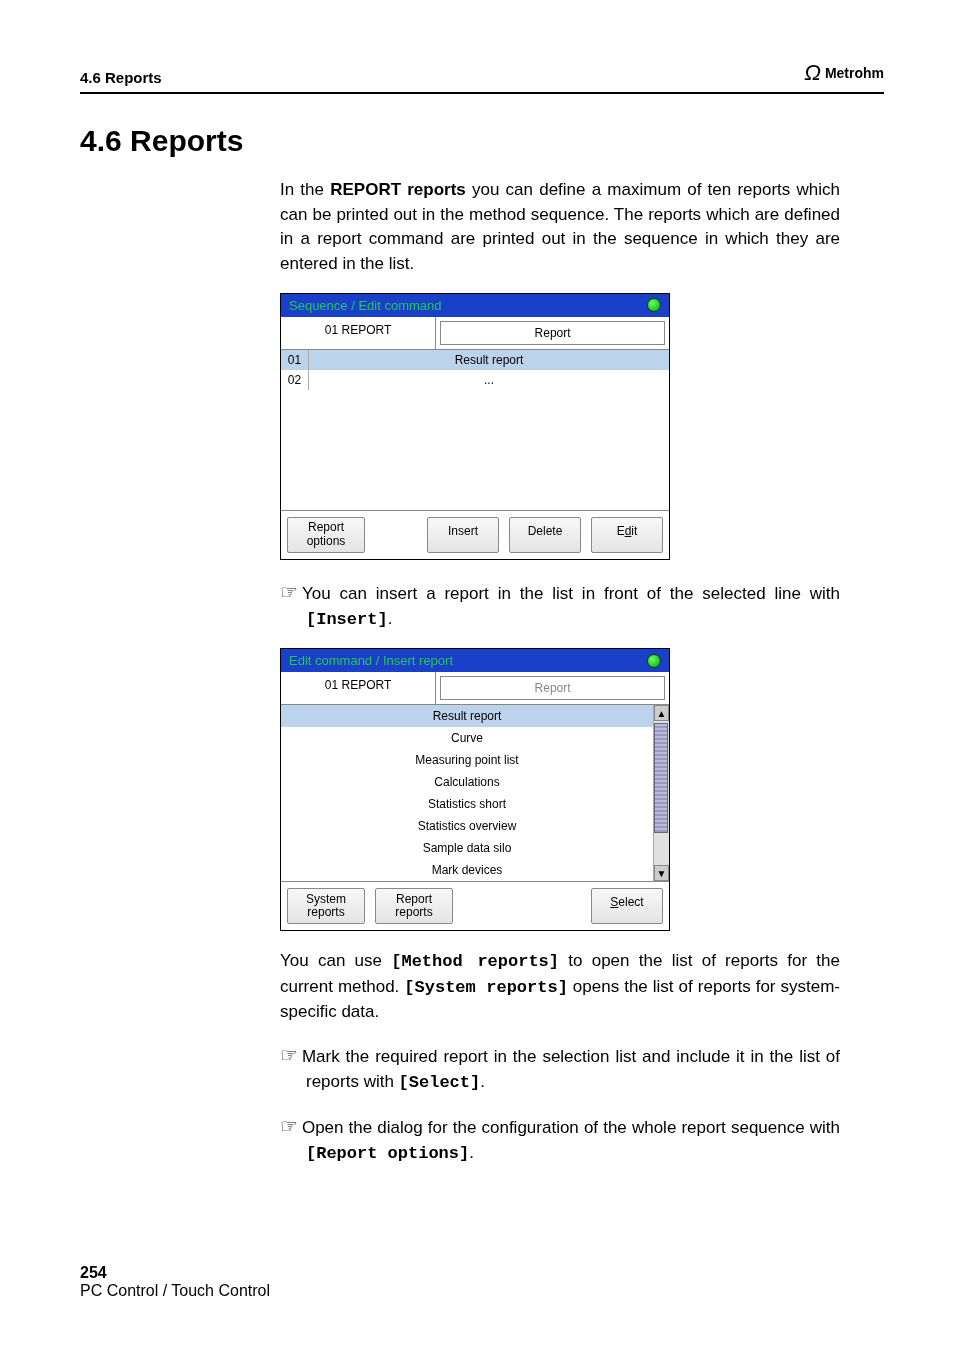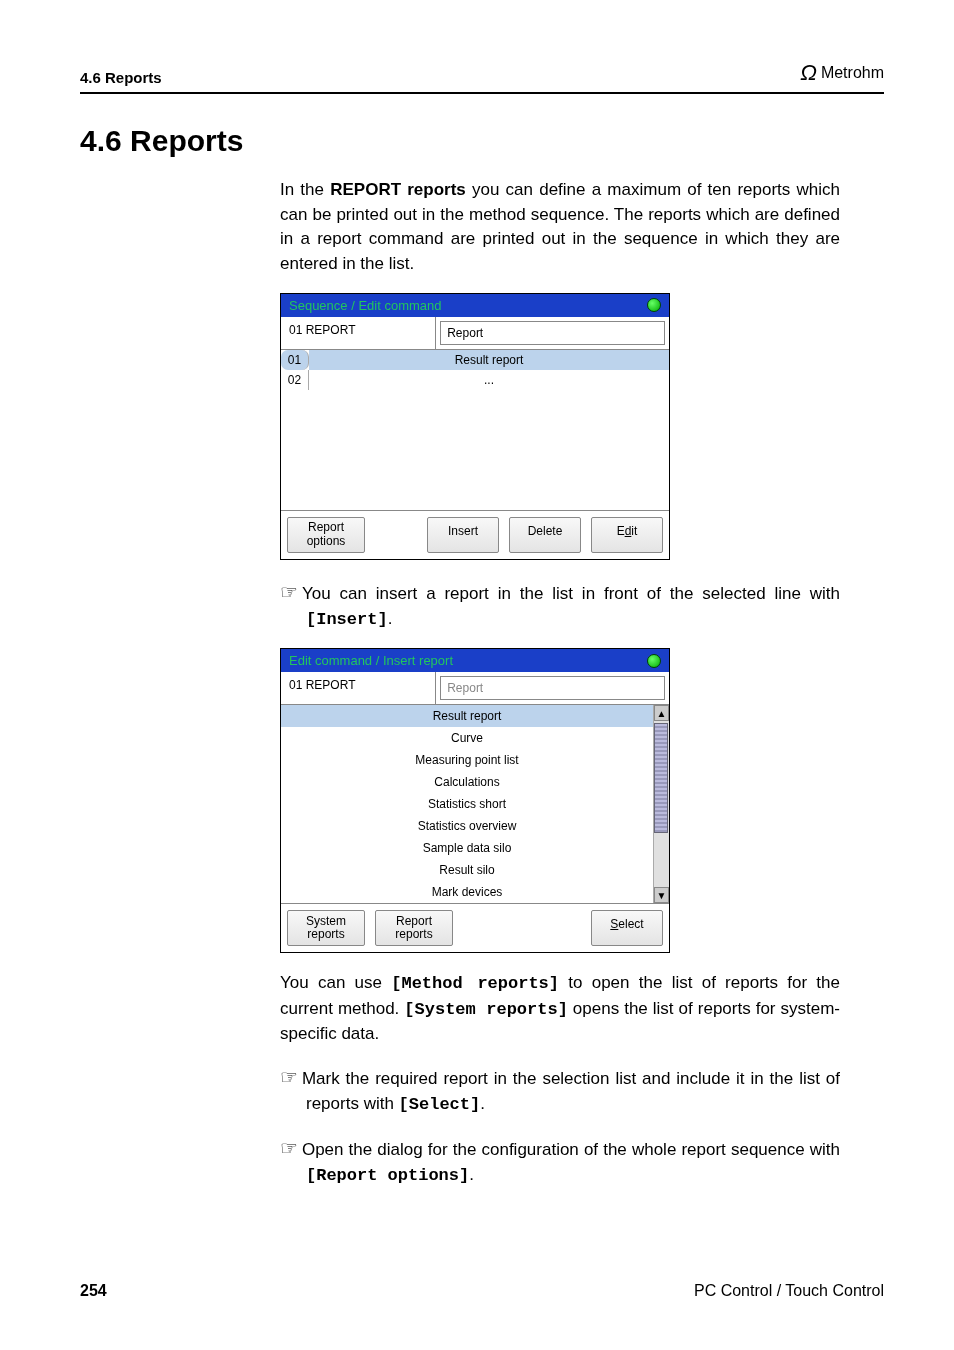--- a/index.html
+++ b/index.html
@@ -1,52 +1,52 @@
 <!DOCTYPE html>
 <html><head>
 <meta charset="utf-8">
 <style>
   * { box-sizing: border-box; margin: 0; padding: 0; }
   html, body { width: 954px; height: 1350px; background: #fff; font-family: Arial, Helvetica, sans-serif; color: #000; }
   .page { padding: 60px 70px 40px 80px; position: relative; height: 100%; }
   .running-head { display: flex; justify-content: space-between; align-items: flex-end; font-size: 15px; font-weight: bold; margin-bottom: 6px; }
   .brand { display: flex; align-items: center; gap: 4px; }
   .brand-omega { font-size: 22px; font-weight: normal; font-style: italic; }
-  .brand-text { font-size: 16px; font-weight: normal; }
+  .brand-text { font-size: 14px; font-weight: bold; }
   .hr { border: none; border-top: 2px solid #000; margin-bottom: 30px; }
   .h1 { font-size: 30px; font-weight: 900; margin-bottom: 20px; }
   .body-col { margin-left: 200px; width: 560px; }
   .para { font-size: 17px; line-height: 1.45; text-align: justify; margin-bottom: 16px; }
   .mono { font-family: "Courier New", monospace; font-weight: bold; }
   .hand { font-size: 20px; margin-right: 4px; }
   .hang { padding-left: 26px; text-indent: -26px; }
   .dialog { width: 390px; border: 1px solid #000; background: #fff; margin-bottom: 18px; font-family: Tahoma, Arial, sans-serif; font-size: 12px; }
   .dlg-title { background: #1a3fc8; color: #22c55e; padding: 4px 8px; display: flex; justify-content: space-between; align-items: center; font-size: 13px; }
   .dot { width: 14px; height: 14px; border-radius: 50%; background: radial-gradient(circle at 35% 35%, #6f6, #0a0); border: 1px solid #040; }
-  .dlg-row1 { display: flex; border-bottom: 1px solid #888; }
+  .dlg-row1 { display: flex; border-bottom: 1px solid #888; text-align: center; }
   .dlg-row1 .left { width: 40%; padding: 6px 8px; border-right: 1px solid #888; }
   .dlg-row1 .right { flex: 1; padding: 6px 8px; display:flex; align-items:center; }
   .dlg-list { display: flex; flex-direction: column; }
   .dlg-list .row { display: flex; }
   .dlg-list .num { width: 28px; text-align: center; padding: 3px 0; border-right: 1px solid #aaa; }
   .dlg-list .cell { flex: 1; text-align: center; padding: 3px 0; }
-  .dlg-list .row.sel .num { background: #bcd3ec; border-radius: 7px; }
+  .dlg-list .row.sel .num { background: #bcd3ec; }
   .dlg-list .row.sel .cell { background: #bcd3ec; }
   .dlg-space { height: 120px; }
   .dlg-buttons { display: flex; gap: 10px; padding: 6px; border-top: 1px solid #888; }
   .btn { border: 1px solid #888; background: linear-gradient(#f8f8f8, #e4e4e4); padding: 6px 0; text-align: center; font-size: 12px; cursor: pointer; min-width: 72px; border-radius: 2px; }
   .btn.wide { width: 78px; height: 36px; display: flex; align-items: center; justify-content: center; line-height: 1.1; }
   .spacer { flex: 1; }
   .sel-list { position: relative; }
   .sel-list .opt { text-align: center; padding: 4px 0; }
   .sel-list .opt.sel { background: #bcd3ec; }
   .scroll-track { position: absolute; right: 0; top: 0; bottom: 0; width: 16px; background: #e0e0e0; border-left: 1px solid #aaa; display: flex; flex-direction: column; justify-content: space-between; }
   .scroll-btn { height: 16px; background: #ccc; border: 1px solid #888; font-size: 10px; display: flex; align-items: center; justify-content: center; }
   .scroll-thumb { position: absolute; right: 1px; top: 18px; width: 14px; height: 110px; background: repeating-linear-gradient(0deg,#99b,#99b 2px,#bbd 2px,#bbd 4px); border: 1px solid #667; }
-  .footer { position: absolute; bottom: 50px; left: 80px; right: 70px; display: flex; justify-content: space-between; align-items: baseline; }
+  .footer { position: absolute; bottom: 50px; left: 80px; right: 84px; display: flex; justify-content: space-between; align-items: baseline; flex-direction: column; }
   .pg { font-weight: bold; font-size: 16px; }
   .foot-r { font-size: 16px; }
   .usel { text-decoration: underline; }
 </style>
 </head>
 <body>
 
 <div class="page">
 
   <div class="running-head">
@@ -114,21 +114,20 @@
           </div>
       </div>
       <div class="sel-list" style="padding-right:16px;">
         <div class="opt sel">Result report</div>
         <div class="opt">Curve</div>
         <div class="opt">Measuring point list</div>
         <div class="opt">Calculations</div>
         <div class="opt">Statistics short</div>
         <div class="opt">Statistics overview</div>
         <div class="opt">Sample data silo</div>
-        <div class="opt">Result silo</div>
         <div class="opt">Mark devices</div>
         <div class="scroll-track">
           <div class="scroll-btn">▲</div>
           <div class="scroll-thumb"></div>
           <div class="scroll-btn">▼</div>
         </div>
       </div>
       <div class="dlg-buttons">
         <div class="btn wide">
           <span><span>System</span><br><span>reports</span></span>

